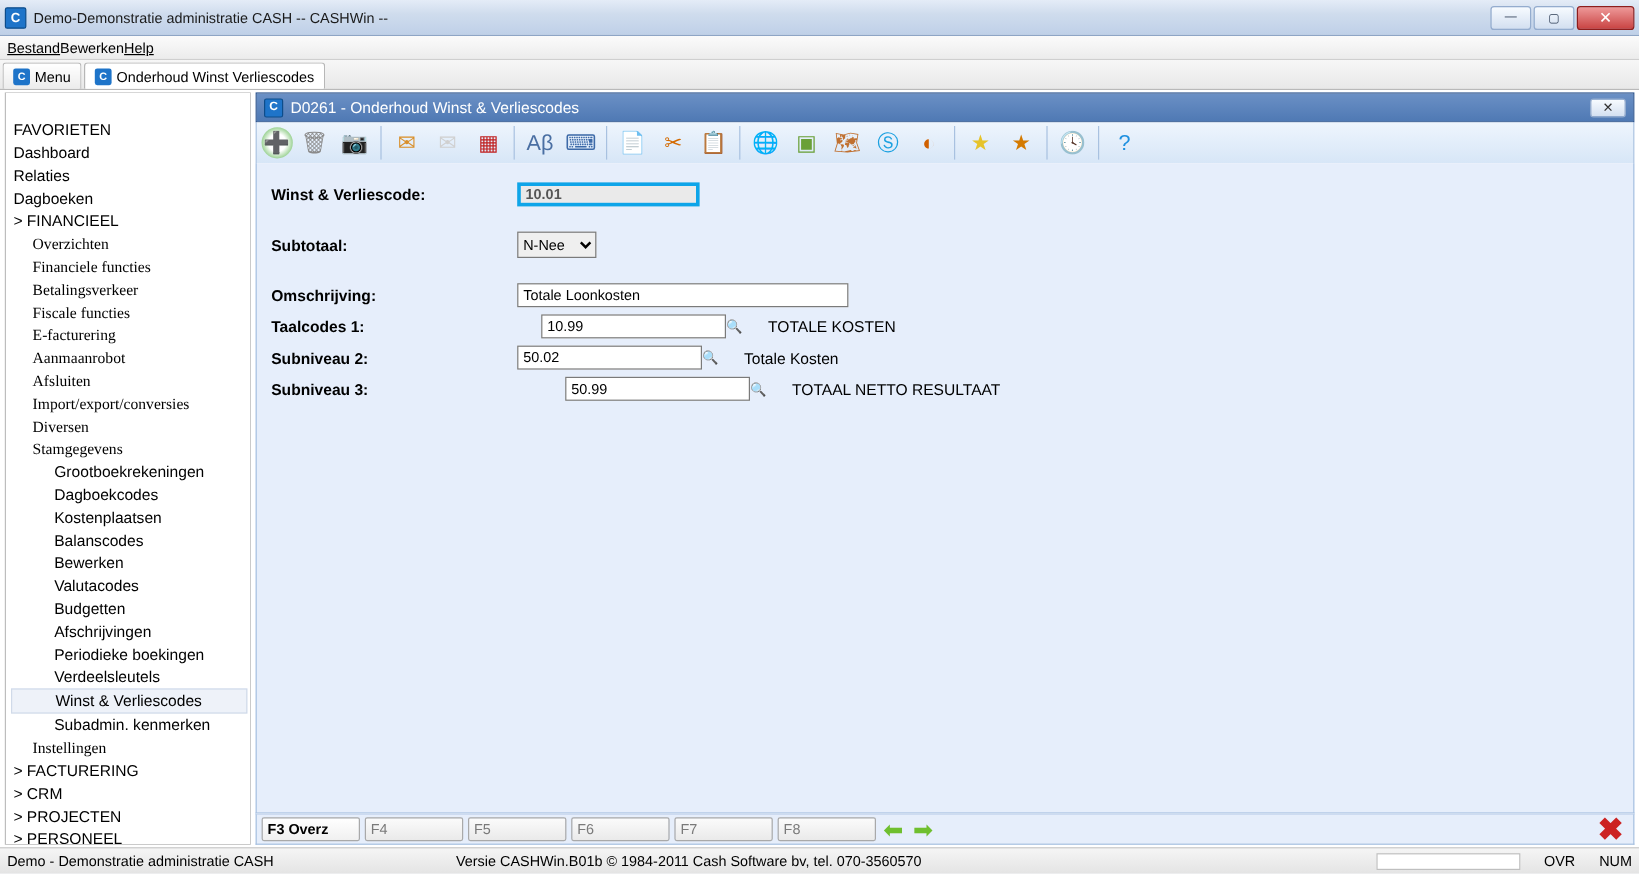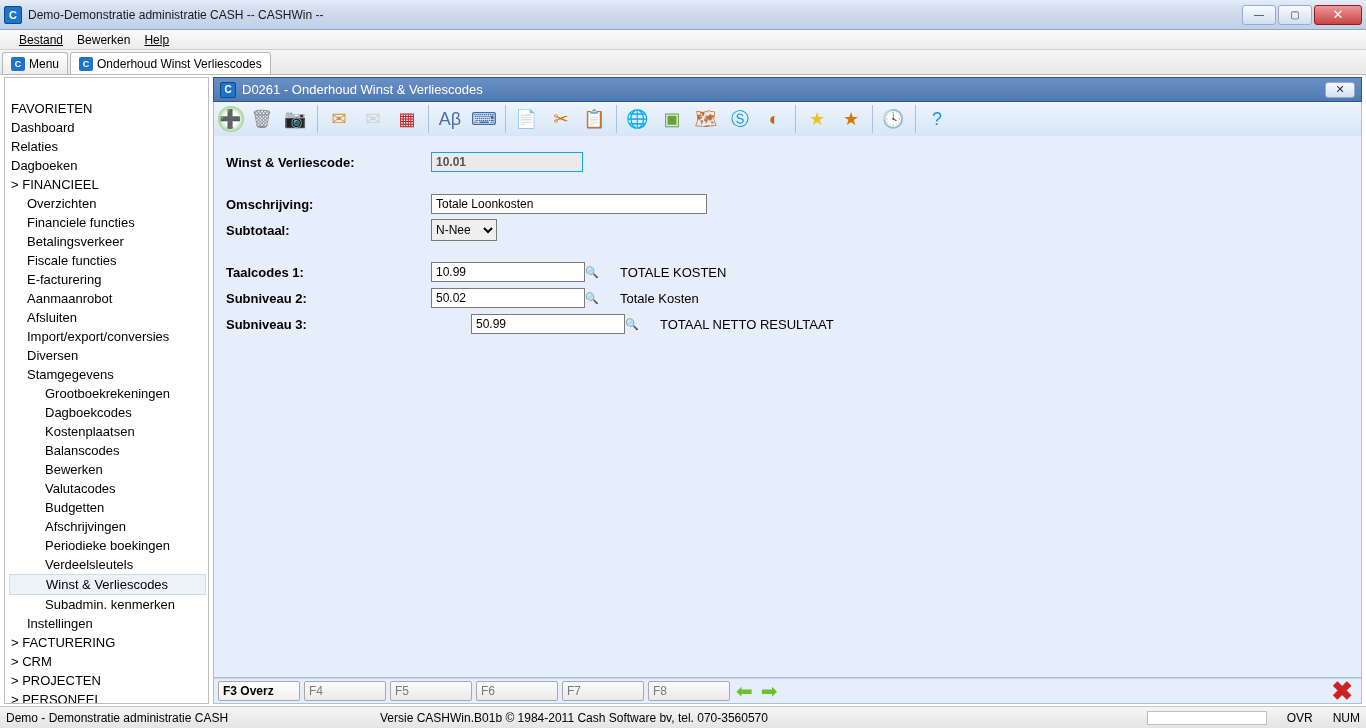--- a/index.html
+++ b/index.html
@@ -41,22 +41,21 @@
     display: flex; align-items: center; justify-content: center;
     font-size: 10px; color: #2b3b53;
   }
   .winbtn.close { background: linear-gradient(to bottom,#e99,#c94443); color:#fff; border-color:#8f1d1c; width:48px; font-size:13px;}
   
   .menubar {
     height: 20px;
     background: linear-gradient(to bottom, #fbfbfb, #ececec);
     border-bottom: 1px solid #cfcfcf;
     display: flex; align-items: center;
-    padding: 0 19px;
-    gap: 14px;
+    padding: 0 6px;
     font-size: 12px;
   }
   .menubar .mitem span.ul { text-decoration: underline; }
   
   .tabstrip {
     height: 25px;
     background: linear-gradient(to bottom,#f7f7f7,#e8e8e8);
     border-bottom: 1px solid #b9b9b9;
     display: flex; align-items: flex-end;
     padding: 0 2px;
@@ -93,21 +92,21 @@
     padding: 21px 2px 4px 4px;
   }
   .sidebar .nav-item {
     padding: 1px 0 1px 0;
     font-size: 13px;
     line-height: 17px;
     white-space: nowrap;
     cursor: default;
   }
   .sidebar .lvl0 { padding-left: 2px; }
-  .sidebar .lvl1 { padding-left: 18px; }
+  .sidebar .lvl1 { padding-left: 18px; font-family: Liberation Serif, serif; }
   .sidebar .lvl2 { padding-left: 36px; }
   .sidebar .nav-item.selected { background: #eef2f9; border: 1px solid #d0dae9; }
 
   .content {
     flex: 1 1 auto;
     margin: 2px 4px 2px 4px;
     display: flex; flex-direction: column;
   }
   
   .pane-title {
@@ -161,21 +160,21 @@
   }
   .form-row.gap { margin-bottom: 18px; }
   .form-row .lbl { width: 205px; font-weight: bold; font-size: 13px; }
   .form-row .fld input[type=text] {
     height: 20px;
     border: 1px solid #7a7a7a;
     background: #fff;
     font-size: 12px;
     padding: 0 4px;
   }
-  .form-row .fld input.readonly { background:#eaeaea; color:#555; font-weight:bold; border:1px solid #0ea5e9; }
+  .form-row .fld input.readonly { background:#eaeaea; color:#555; font-weight:bold; border:3px solid #0ea5e9; }
   .form-row .fld input.code { width: 152px; }
   .form-row .fld input.desc { width: 276px; }
   .form-row .fld input.sub { width: 154px; }
   .form-row .fld select { height:22px; width:66px; font-size:12px; border:1px solid #7a7a7a; }
   .form-row .look {
     width: 16px; height: 18px; display:inline-flex;align-items:center;justify-content:center;
     font-size: 11px; color:#555; margin-left:-1px;
   }
   .form-row .r { margin-left: 20px; font-size: 13px; }
 
@@ -366,38 +365,38 @@
       </div>
 
     <div class="form-area">
       <div class="form-row gap">
         <div class="lbl">Winst &amp; Verliescode:</div>
         <div class="fld">
           <input type="text" class="code readonly" readonly="" value="10.01" style="">
         </div>
       </div>
 
-      <div class="form-row">
-        <div class="lbl">Omschrijving:</div>
-        <div class="fld">
-          <input type="text" class="desc" value="Totale Loonkosten" style="">
-        </div>
-      </div>
       <div class="form-row gap">
         <div class="lbl">Subtotaal:</div>
         <div class="fld">
           <select>
             <option selected="">N-Nee</option>
           </select>
         </div>
       </div>
+      <div class="form-row">
+        <div class="lbl">Omschrijving:</div>
+        <div class="fld">
+          <input type="text" class="desc" value="Totale Loonkosten" style="">
+        </div>
+      </div>
 
       <div class="form-row">
         <div class="lbl">Taalcodes 1:</div>
-        <div class="fld" style="display:flex;align-items:center;">
+        <div class="fld" style="display:flex;align-items:center;margin-left:20px;">
           <input type="text" class="sub" value="10.99" style="">
           <span class="look">🔍</span>
         </div>
         <div class="r">TOTALE KOSTEN</div>
       </div>
       <div class="form-row">
         <div class="lbl">Subniveau 2:</div>
         <div class="fld" style="display:flex;align-items:center;">
           <input type="text" class="sub" value="50.02" style="">
           <span class="look">🔍</span>

